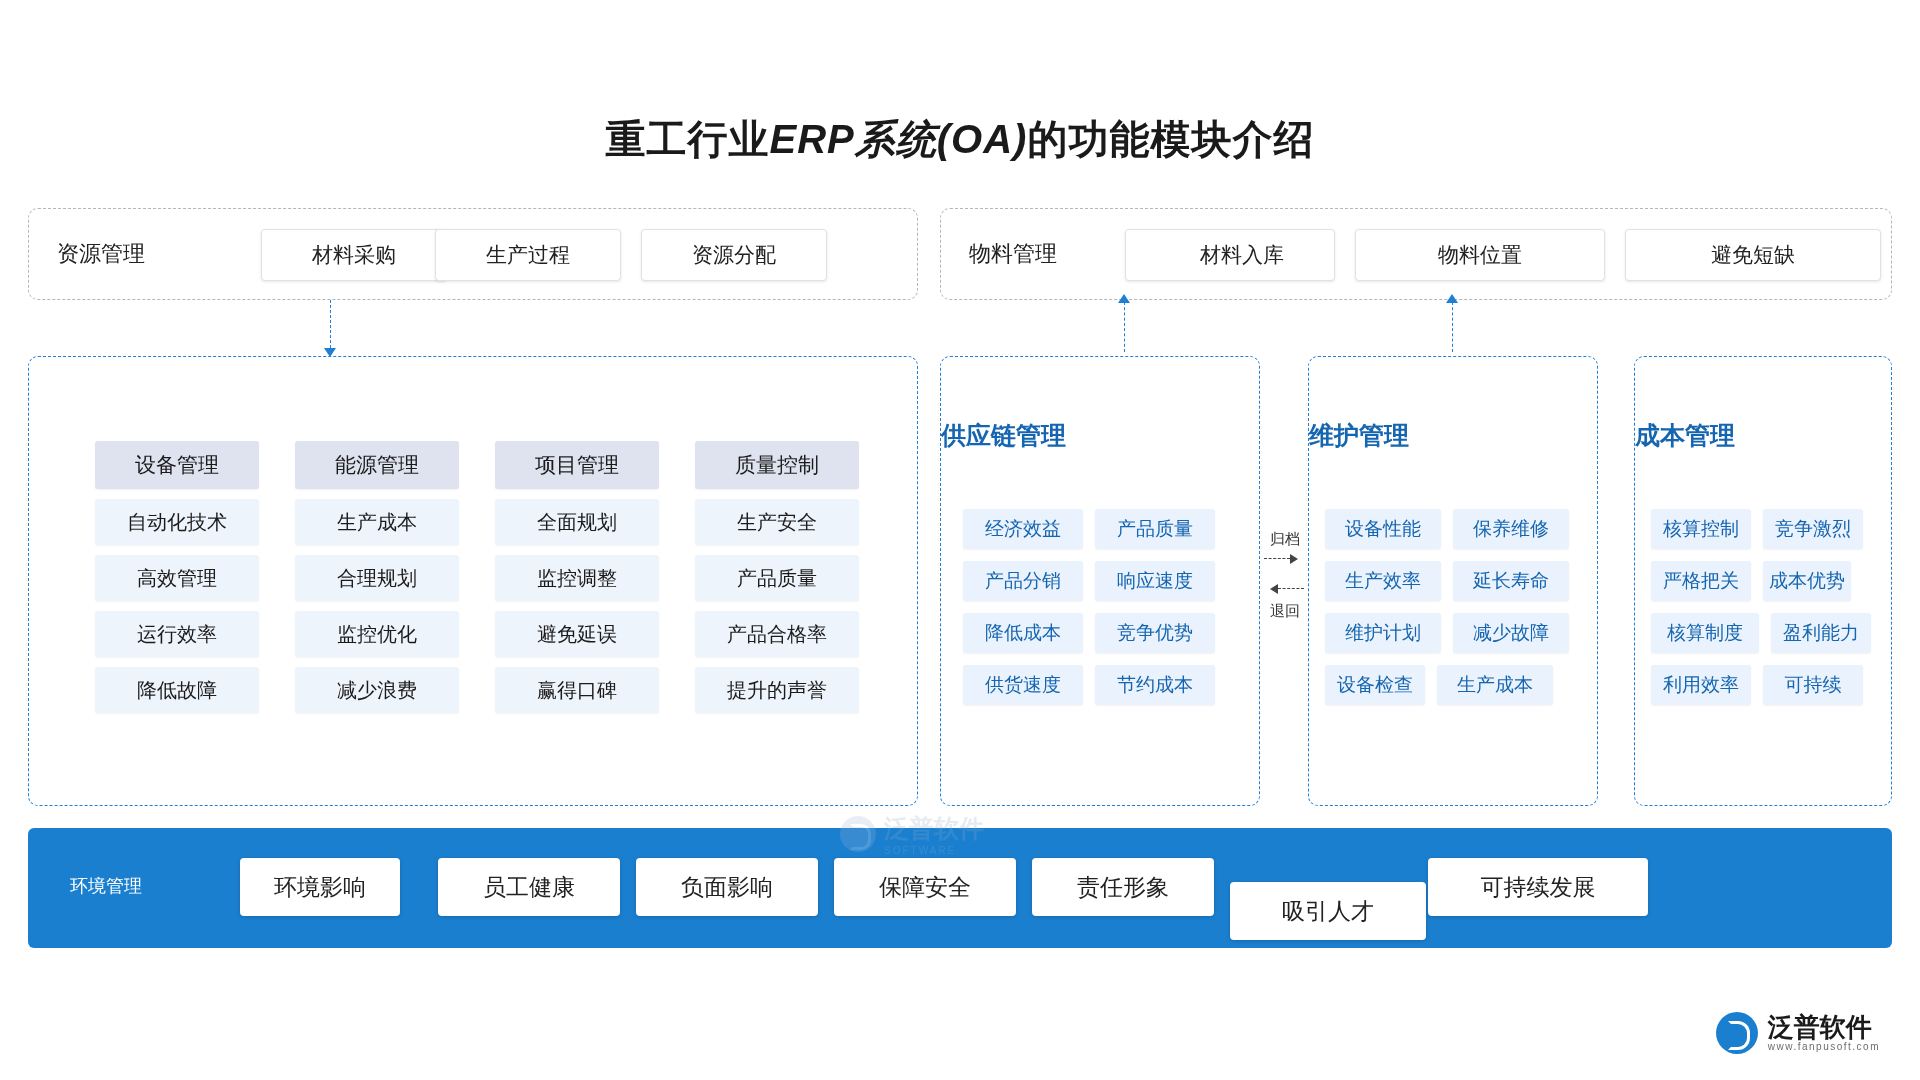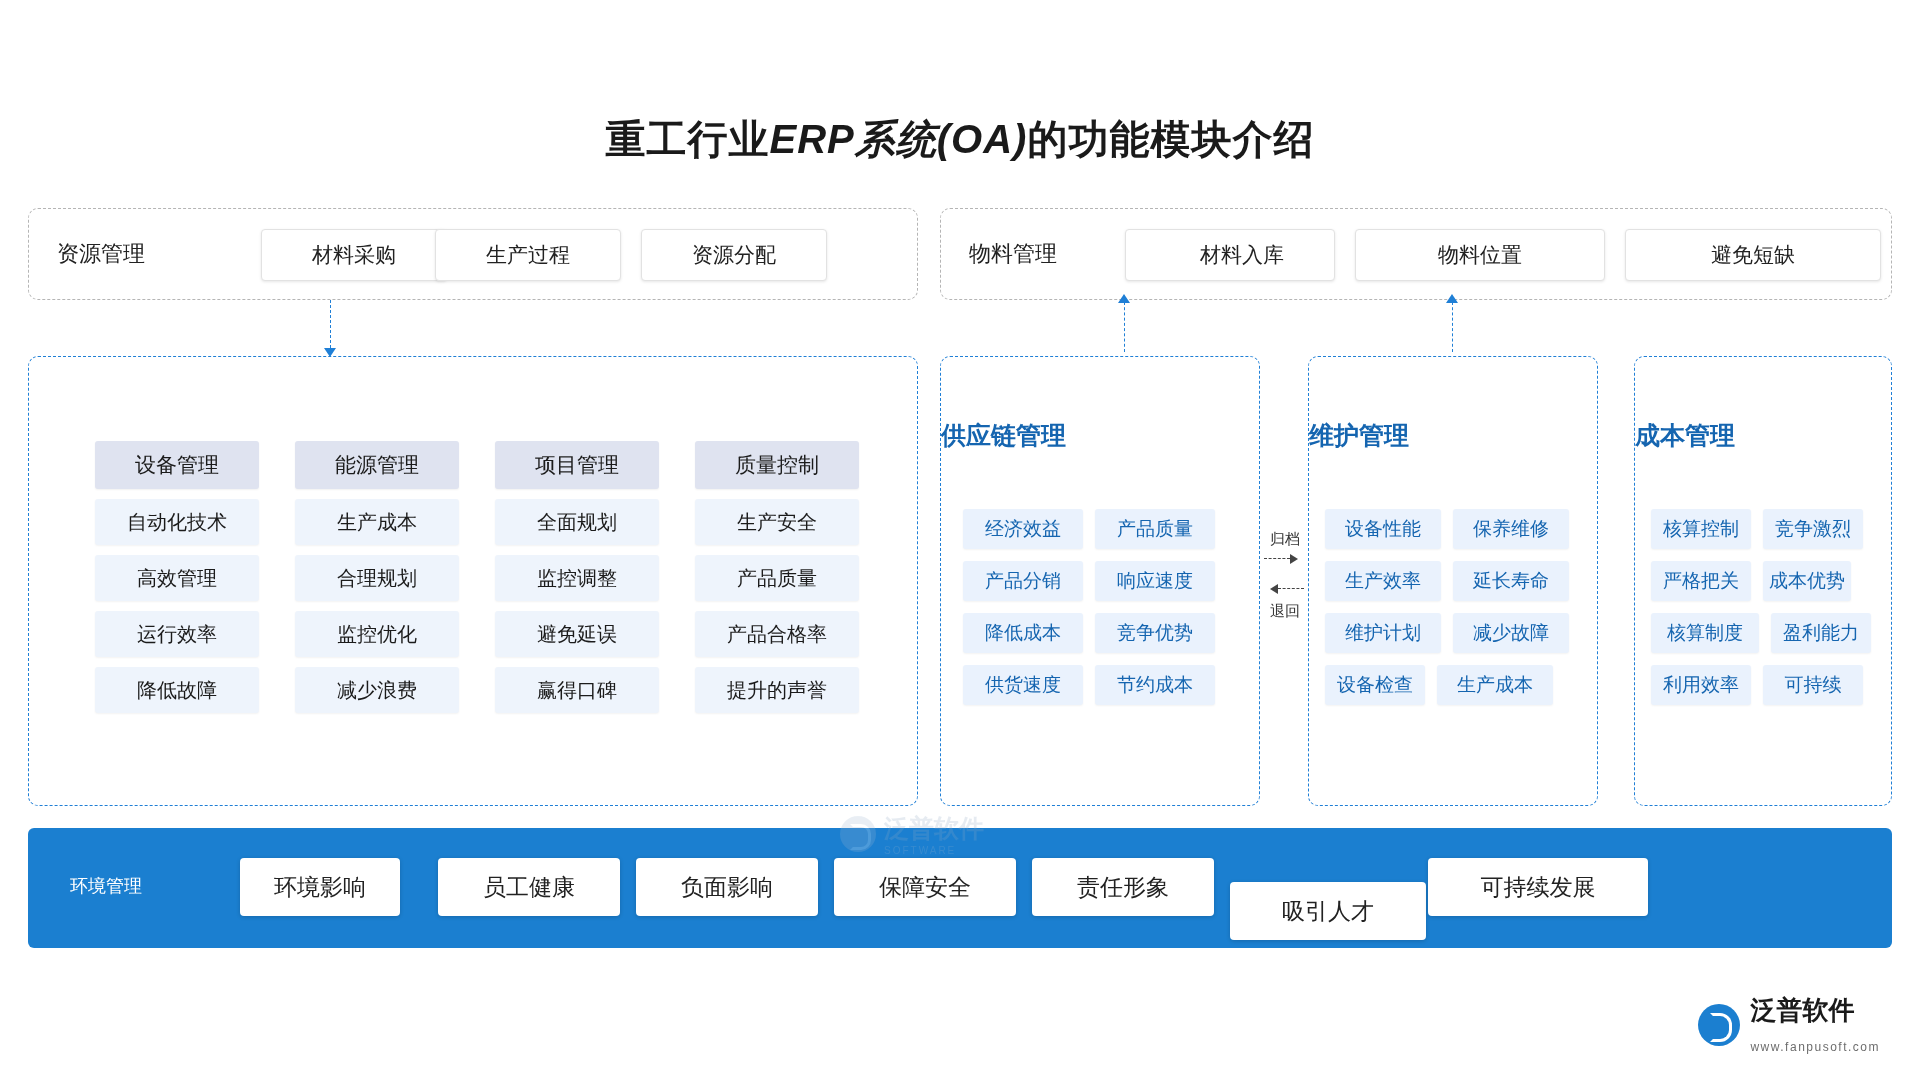--- a/index.html
+++ b/index.html
@@ -250,21 +250,21 @@
     border: 3.5px solid #fff;
     border-left-color: transparent;
     border-radius: 0 12px 12px 0;
   }
   .brand-text-main {
     font-size: 26px; font-weight: bold; color: #1a1a1a;
     font-family: "Liberation Serif", serif;
     line-height: 1.05;
   }
   .brand-text-sub {
-    font-size: 12px; color: #6d6d6d; letter-spacing: 1.5px; margin-top: 16px;
+    font-size: 10px; color: #6d6d6d; letter-spacing: 1.5px;
   }
 </style>
 </head>
 <body>
 
 <div class="page">
 
   <div class="title">
     <span>重工行业</span><span class="accent">ERP系统(OA)</span><span>的功能模块介绍</span>
   </div>

